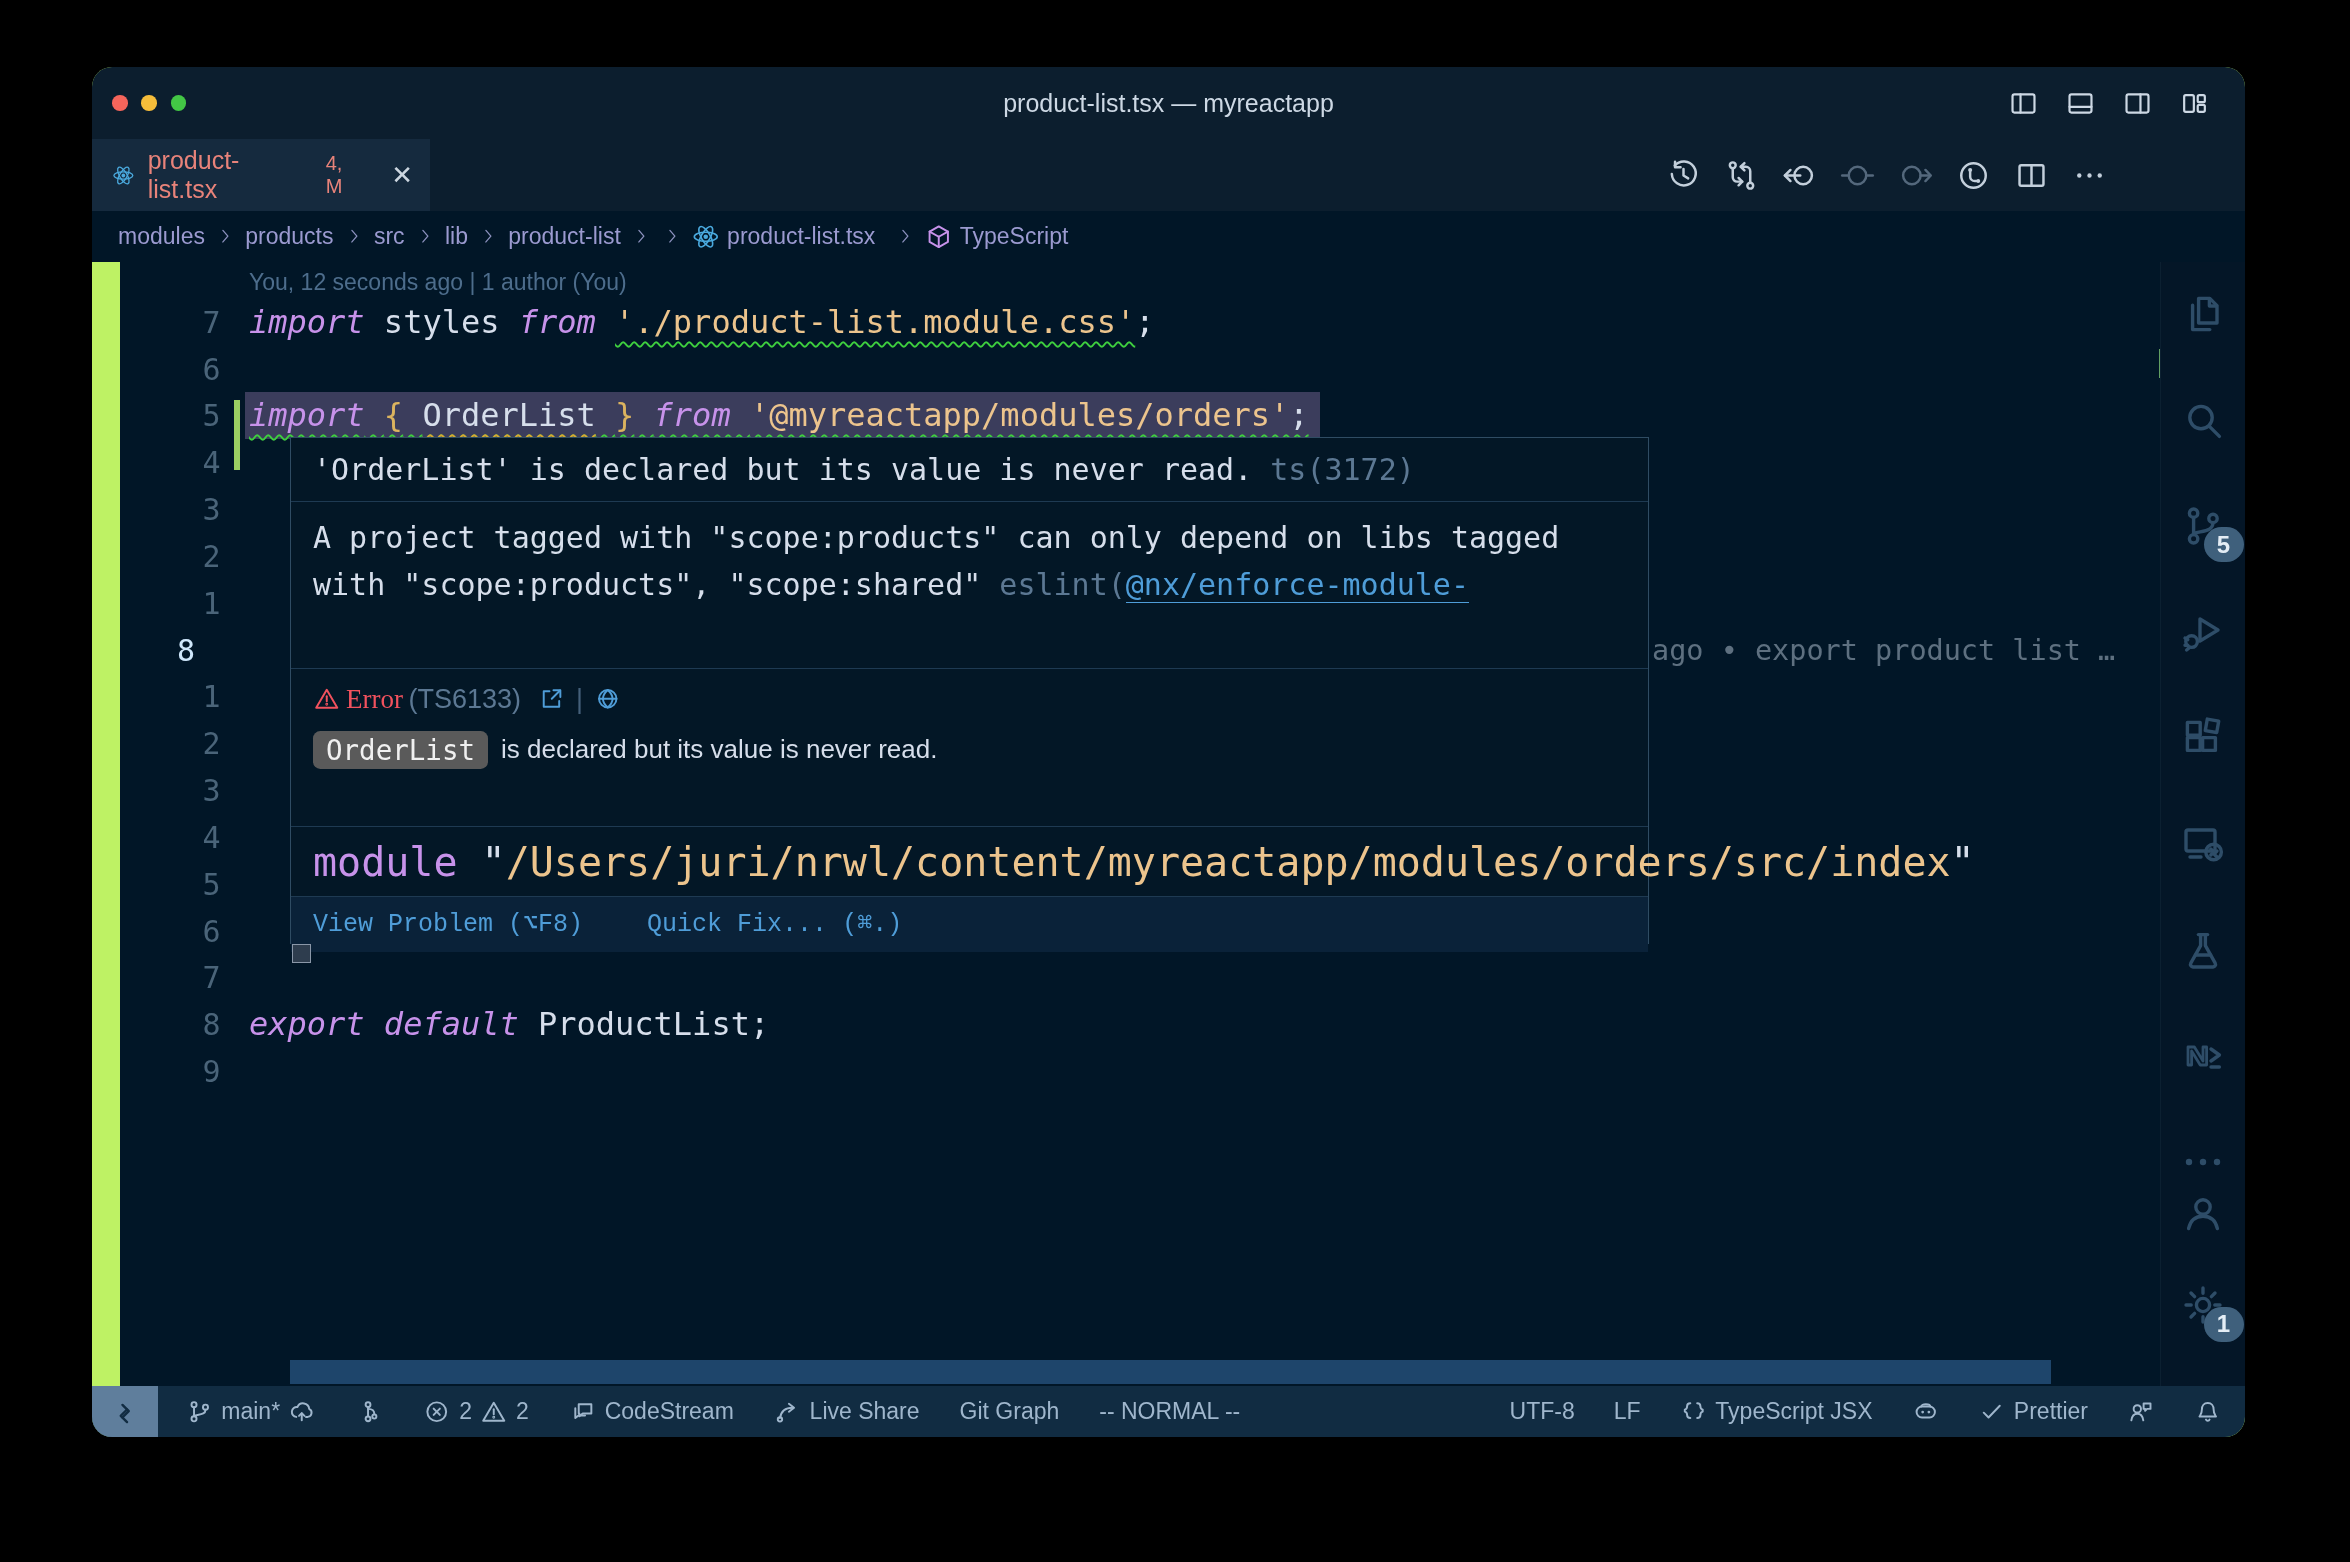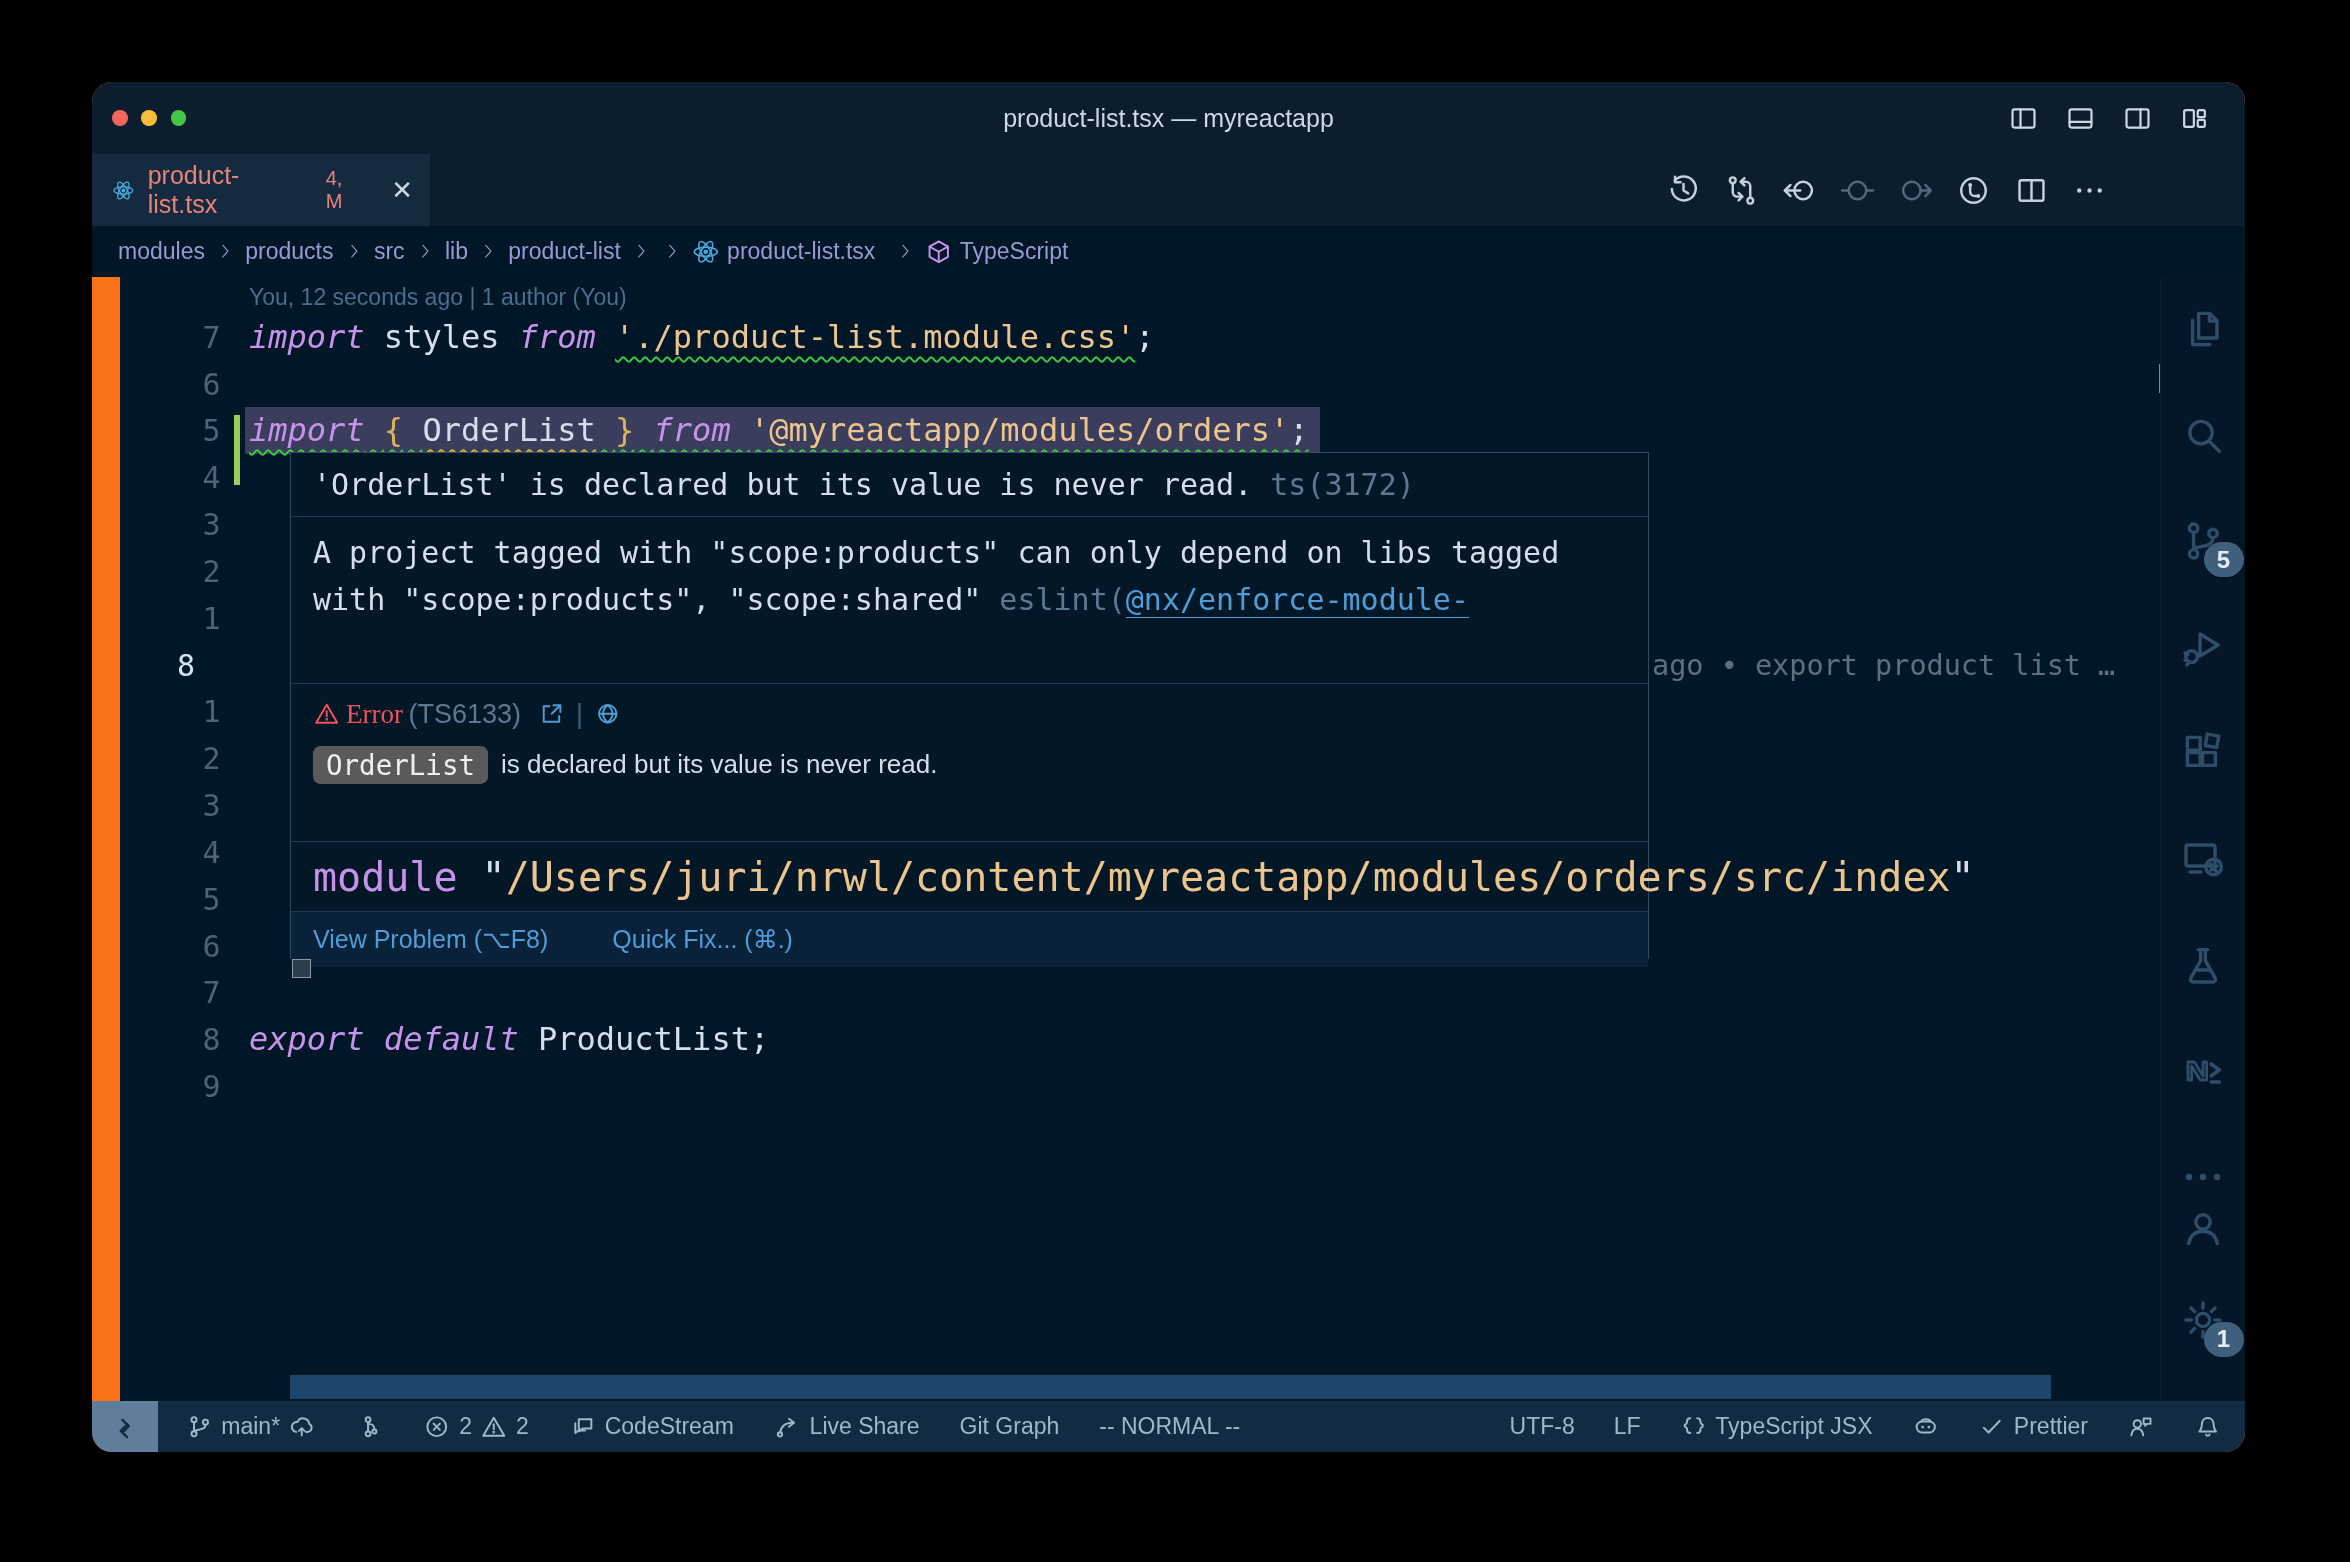--- a/index.html
+++ b/index.html
@@ -1,18 +1,18 @@
 <!DOCTYPE html>
 <html style="font-size:14.7px"><head>
 <meta charset="utf-8">
 <style>
   html,body{margin:0;padding:0;background:#000;width:2351px;height:1563px;overflow:hidden;
     font-family:"Liberation Sans",sans-serif;-webkit-font-smoothing:antialiased;}
   .mono{font-family:"DejaVu Sans Mono",monospace;}
-  .window{position:absolute;left:92px;top:82px;width:2153px;height:1370px;background:#f97316;
+  .window{position:absolute;left:92px;top:67px;width:2153px;height:1370px;background:#bef264;
     border-radius:20px;overflow:hidden;box-shadow:0 37px 110px rgba(0,0,0,.7);display:flex;flex-direction:column;}
   
   .titlebar{height:72px;background:#0c1e2e;position:relative;flex:none;}
   .lights{position:absolute;left:20px;top:0;height:72px;display:flex;align-items:center;gap:13.8px;}
   .light{width:15.6px;height:15.6px;border-radius:50%;}
   .win-title{position:absolute;left:0;right:0;top:0;height:72px;display:flex;align-items:center;justify-content:center;
     color:#cdd8e4;font-size:25px;font-weight:500;}
   .win-controls{position:absolute;right:35px;top:0;height:72px;display:flex;align-items:center;gap:26px;color:#cdd8e4;}
   .wc-icon{width:31px;height:31px;display:inline-flex;}
   
@@ -372,21 +372,21 @@
                   <path d="M12 4.4 c-5.6 5 -5.6 10.2 0 15.2 M12 4.4 c5.6 5 5.6 10.2 0 15.2"></path>
                 </svg>
               </span>
           </div>
           <div class="hv-msgrow" style="font-family:'Liberation Sans',sans-serif">
             <span class="chip mono">OrderList</span>
             <span>is declared but its value is never read.</span>
           </div>
         </div>
         <div class="hv-sec hv-s4"><span class="kw" style="font-style:normal">module</span><span class="pl"> </span><span class="pl">"</span><span class="str">/Users/juri/nrwl/content/myreactapp/modules/orders/src/index</span><span class="pl">"</span></div>
-        <div class="hv-sec hv-s5" style="font-family:Liberation Sans, sans-serif">
+        <div class="hv-sec hv-s5" style="font-family:Liberation Mono, monospace">
           <span>View Problem (⌥F8)</span>
           <span>Quick Fix... (⌘.)</span>
         </div>
       </div>
       <div class="hv-grip"></div>
 
       <div class="ov-mark" style="left:2040px;top:21px;width:22px;height:18.4px;background:#c24f57"></div>
       <div class="ov-mark" style="left:2040px;top:44px;width:22px;height:16.5px;background:#c24f57"></div>
       <div class="ov-mark" style="left:2039px;top:87px;width:10px;height:29px;background:#63a063"></div>
       <div class="ov-mark" style="left:2052px;top:87px;width:10px;height:29px;background:#c24f57"></div>

